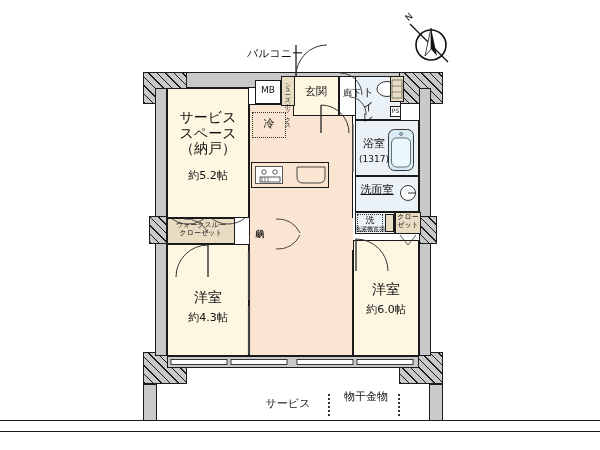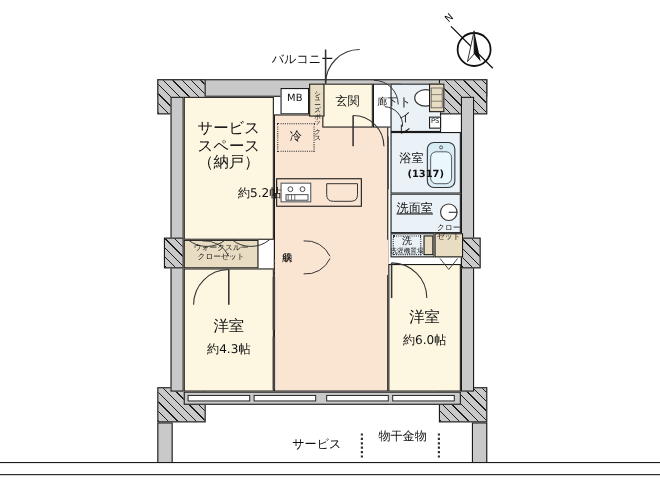--- a/index.html
+++ b/index.html
@@ -257,52 +257,52 @@
   <div class="abs" style="left:143px;top:384px;width:14px;height:38px;background:#c9c9c9;border:1px solid #1a1a1a;"></div>
   <div class="abs" style="left:429px;top:384px;width:14px;height:38px;background:#c9c9c9;border:1px solid #1a1a1a;"></div>
   <div class="abs" style="left:0px;top:420px;width:600px;height:12px;background:#ffffff;border-top:1px solid #1a1a1a;border-bottom:1px solid #1a1a1a;"></div>
 
   <div class="abs" style="left:328px;top:394px;height:22px;border-left:2px dotted #333;"></div>
   <div class="abs" style="left:398px;top:394px;height:22px;border-left:2px dotted #333;"></div>
 
   <div class="lbl lbl-big" style="left:167px;top:110px;width:82px;">サービス
 スペース
 （納戸）</div>
-  <div class="lbl lbl-mid" style="left:167px;top:170px;width:82px;margin-left:28px;">約5.2帖</div>
+  <div class="lbl lbl-mid" style="left:167px;top:170px;width:82px;">約5.2帖</div>
 
 
   <div class="lbl lbl-big" style="left:167px;top:290px;width:82px;">洋室</div>
   <div class="lbl lbl-mid" style="left:167px;top:312px;width:82px;">約4.3帖</div>
 
   <div class="lbl lbl-big" style="left:353px;top:282px;width:66px;">洋室</div>
   <div class="lbl lbl-mid" style="left:353px;top:304px;width:66px;">約6.0帖</div>
 
   <div class="lbl lbl-mid" style="left:355px;top:138px;width:38px;">浴室</div>
-  <div class="lbl lbl-sm" style="left:366px;top:154px;width:42px;font-weight:bold;">(1317)</div>
+  <div class="lbl lbl-sm" style="left:353px;top:154px;width:42px;">(1317)</div>
 
   <div class="lbl lbl-mid" style="left:355px;top:184px;width:44px;text-decoration:underline;">洗面室</div>
 
   <div class="lbl lbl-mid vert" style="left:361px;top:80px;">トイレ</div>
 
   <div class="lbl lbl-mid" style="left:295px;top:86px;width:42px;">玄関</div>
 
   <div class="lbl lbl-sm" style="left:339px;top:88px;width:26px;">廊下</div>
 
   <div class="lbl lbl-sm" style="left:255px;top:85px;width:26px;">MB</div>
 
   <div class="lbl lbl-xxs vert" style="left:284px;top:78px;">シューズボックス</div>
 
   <div class="lbl lbl-mid" style="left:254px;top:118px;width:30px;">冷</div>
 
   <div class="lbl lbl-xs" style="left:167px;top:222px;width:68px;">ウォークスルー
 クローゼット</div>
 
   <div class="lbl lbl-sm vert" style="left:255px;top:222px;">収納</div>
 
-  <div class="lbl lbl-xs" style="left:395px;top:204px;width:26px;">クロー
+  <div class="lbl lbl-xs" style="left:395px;top:214px;width:26px;">クロー
 ゼット</div>
 
   <div class="lbl lbl-sm" style="left:357px;top:215px;width:26px;">洗</div>
   <div class="lbl lbl-xxs" style="left:355px;top:226px;width:30px;">洗濯機置場</div>
 
   <div class="lbl lbl-mid" style="left:248px;top:398px;width:80px;">サービス</div>
   <div class="lbl lbl-mid" style="left:334px;top:391px;width:64px;">物干金物</div>
 
 </div>
 

